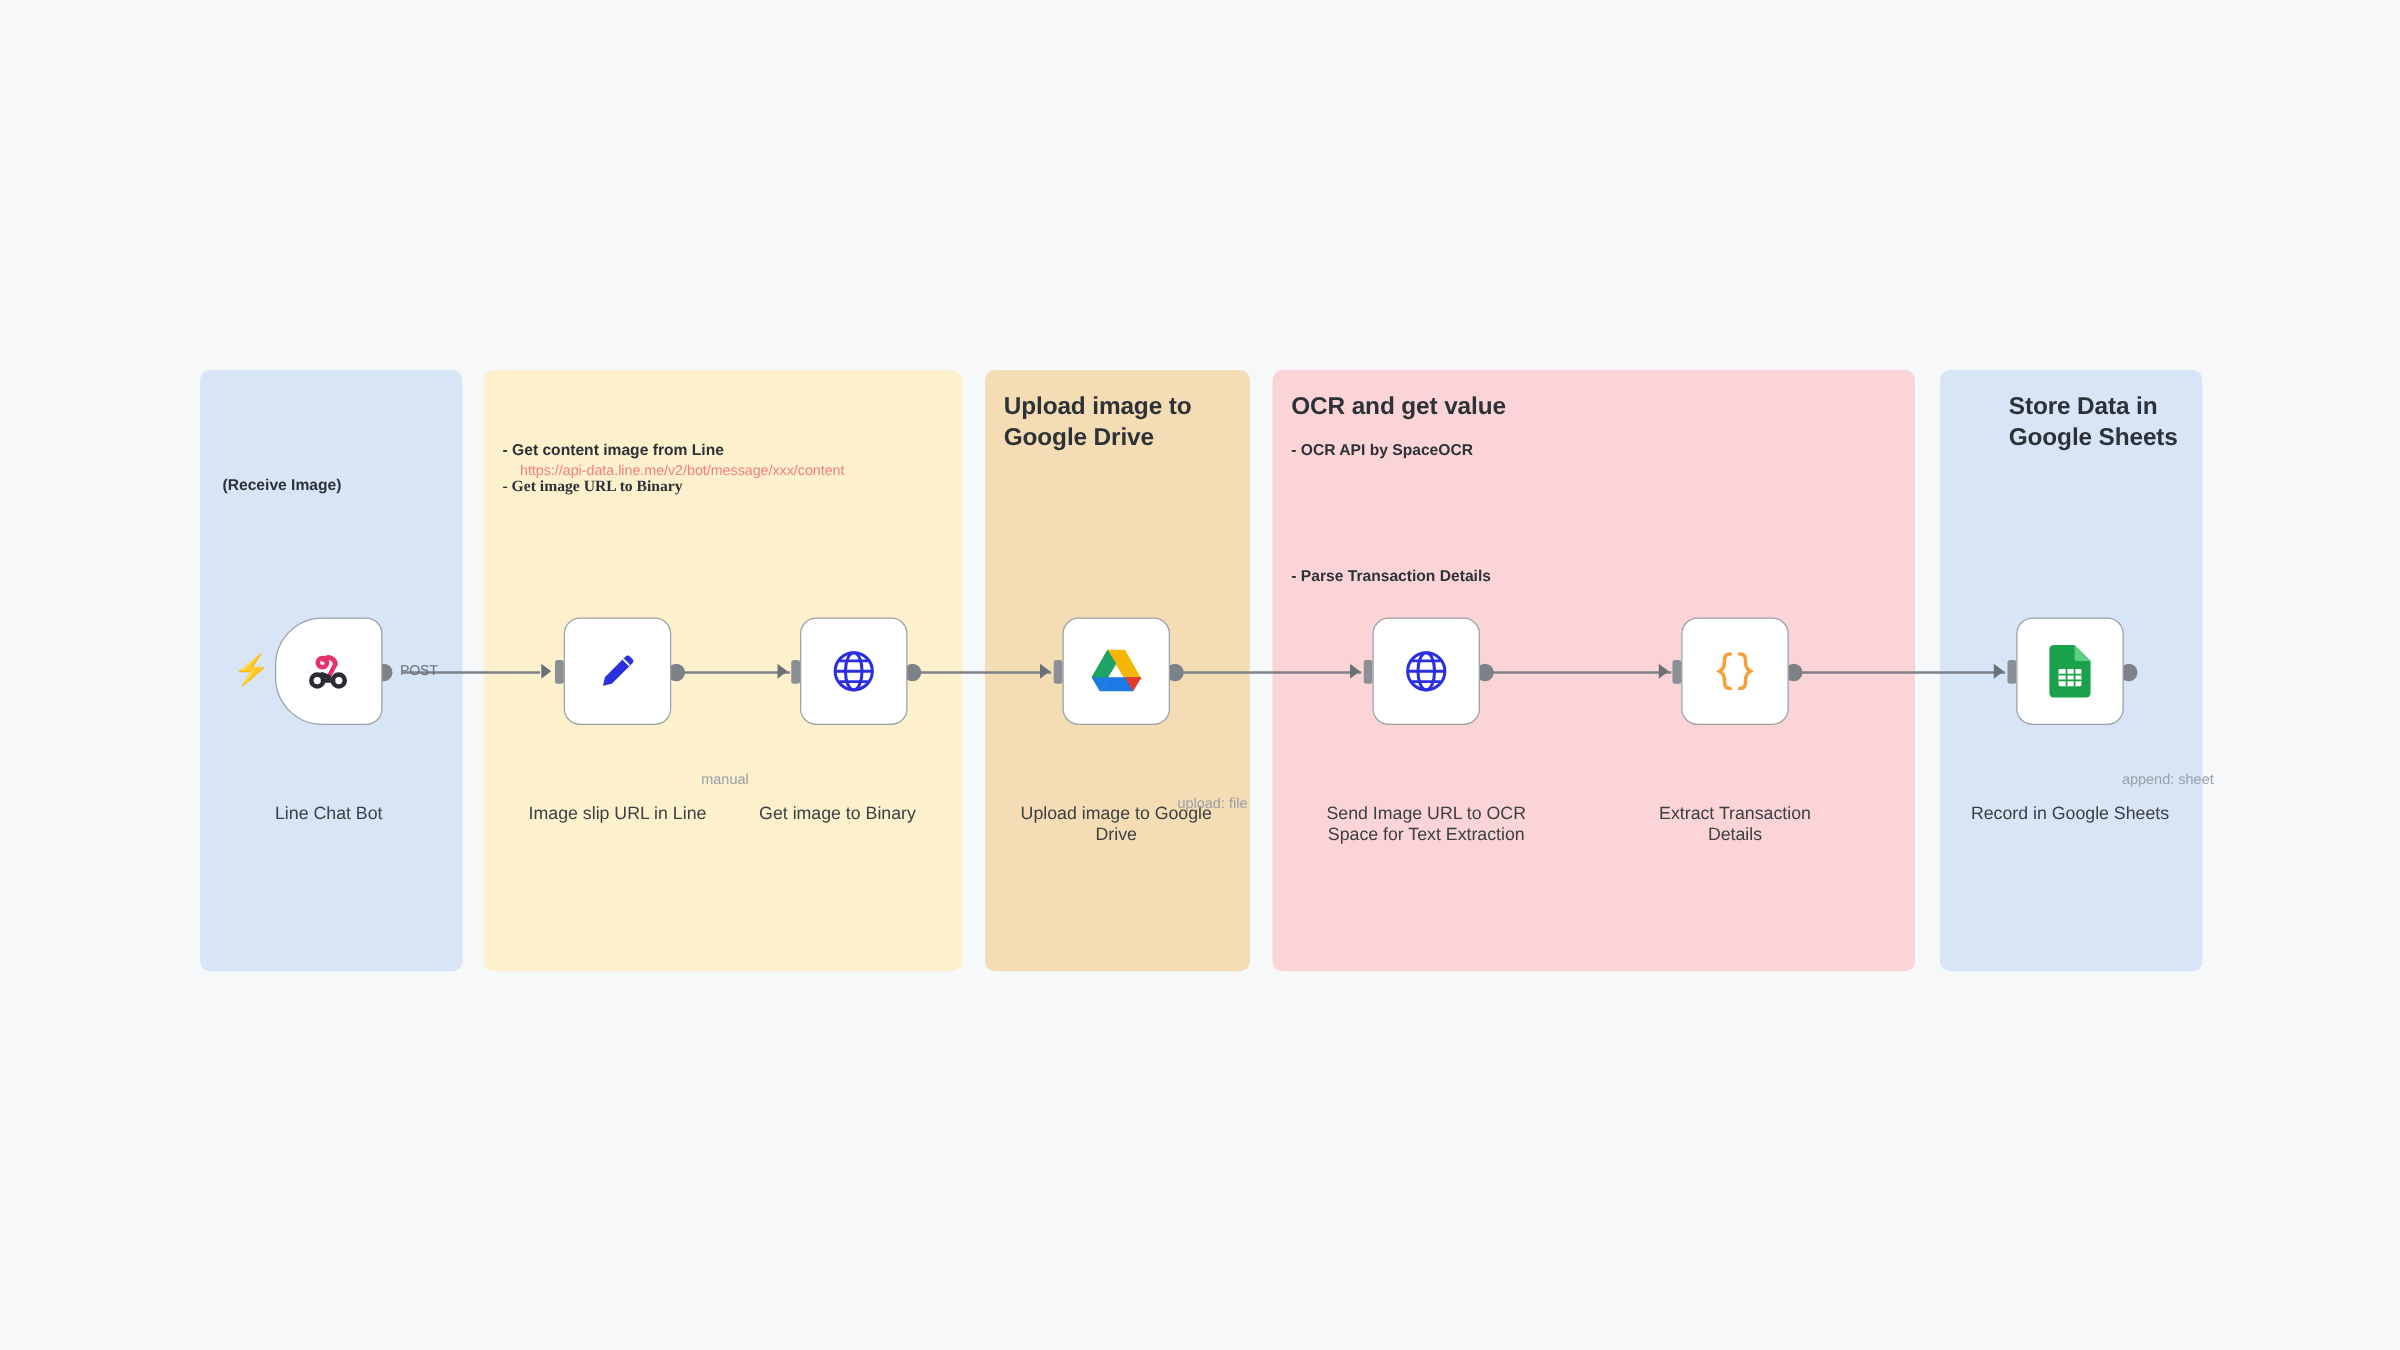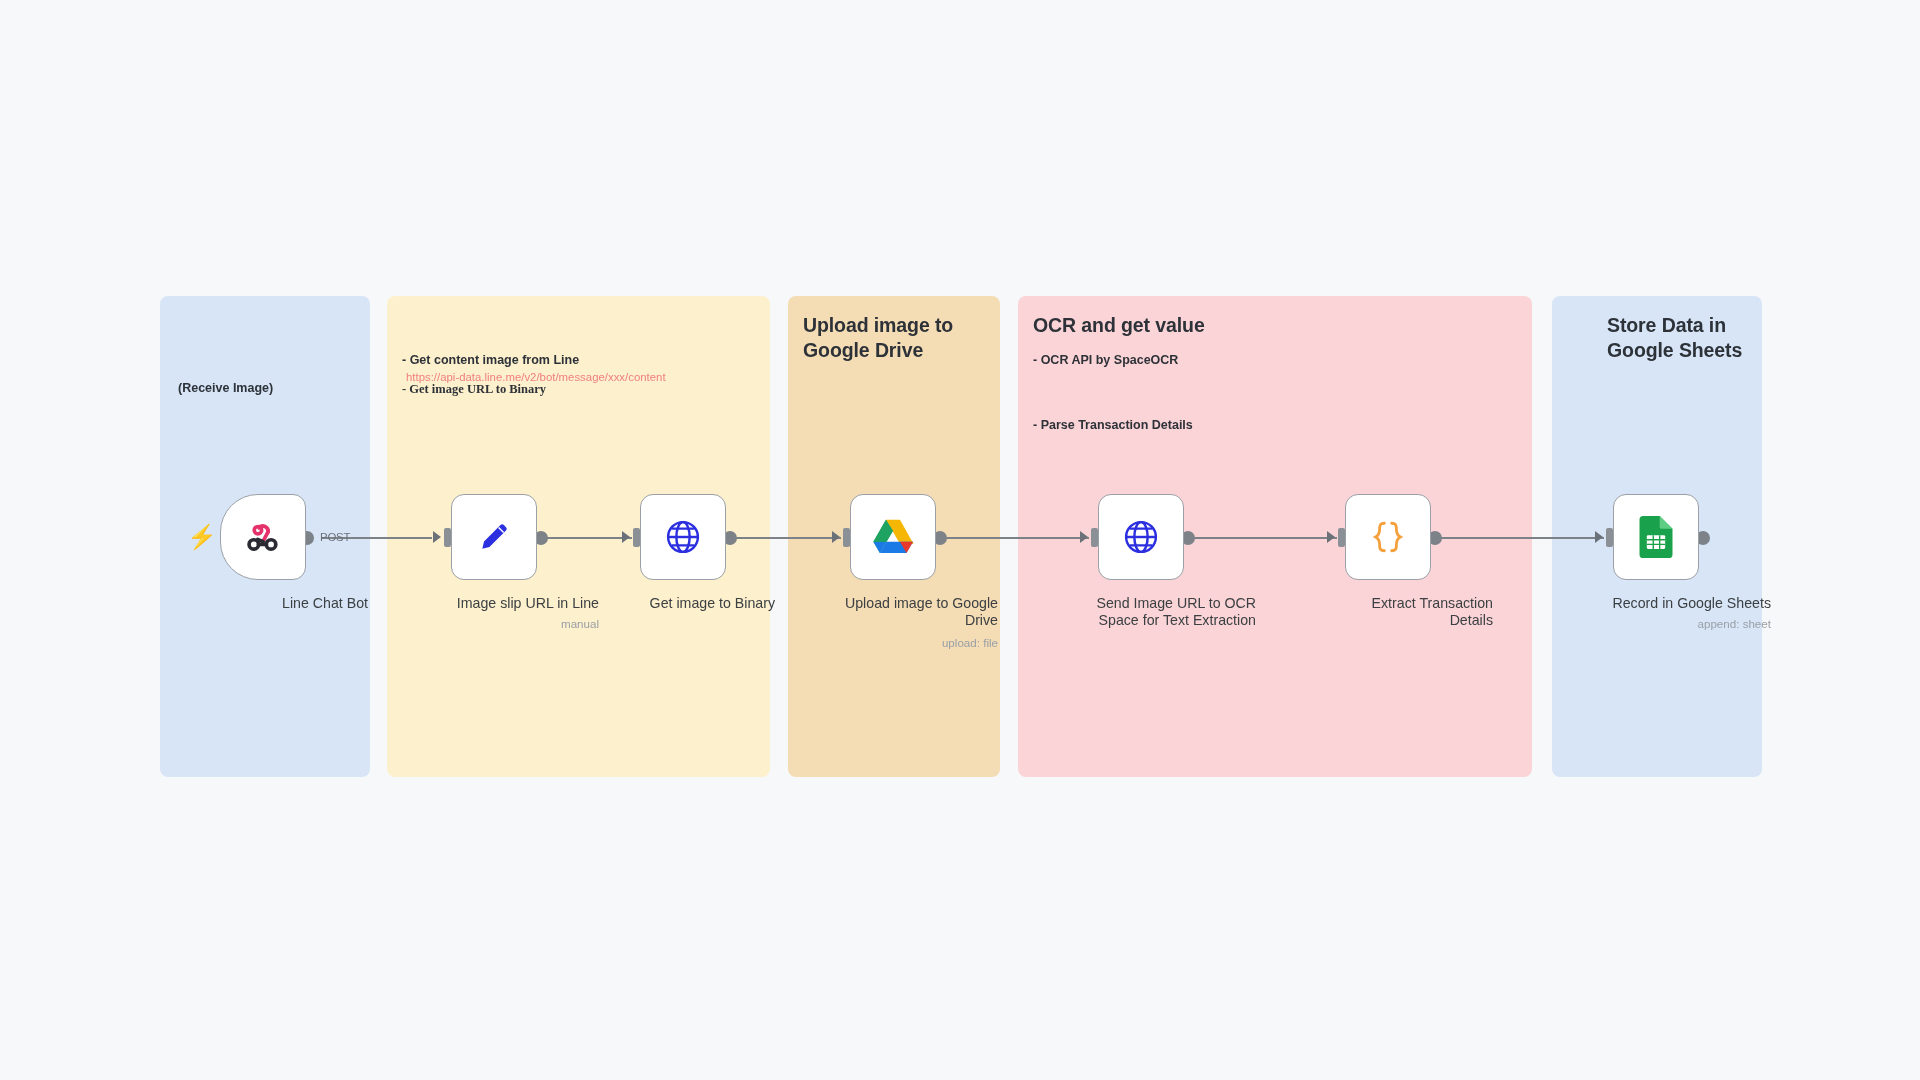--- a/index.html
+++ b/index.html
@@ -52,25 +52,26 @@
     border:1.6px solid #9aa0a6;
     border-radius:13px;
     box-sizing:border-box;
     display:flex;align-items:center;justify-content:center;
   }
   .node.trigger{
     border-radius:38px 13px 13px 38px;
   }
   .node-label{
     position:absolute;
-    text-align:right;
+    text-align:center;
     font-size:14.2px;
     color:#3c4043;
     line-height:1.17;
     white-space:pre-line;
+    margin-top:48px;
   }
   .node-sublabel{
     position:absolute;
     text-align:right;
     font-size:11.6px;
     color:#9aa0a6;
     line-height:1.2;
   }
 
   
@@ -118,31 +119,31 @@
 </head>
 <body>
 
 <div id="canvas">
 
   <div class="panel" style="left:160px;top:296px;width:210px;height:481px;background:#d7e5f7;"></div>
   <div class="panel-sub" style="left:178px;top:379px;width:180px;">(Receive Image)</div>
 
   <div class="panel" style="left:387px;top:296px;width:383px;height:481px;background:#fdf0cd;"></div>
   <div class="panel-sub" style="left:402px;top:351px;width:350px;">- Get content image from Line</div>
-  <div class="panel-url" style="left:406px;top:369px;width:350px;">https://api-data.line.me/v2/bot/message/xxx/content</div>
+  <div class="panel-url" style="left:416px;top:369px;width:350px;">https://api-data.line.me/v2/bot/message/xxx/content</div>
   <div class="panel-sub" style="left:402px;top:380px;width:350px;font-family:Liberation Serif, serif;">- Get image URL to Binary</div>
 
   <div class="panel" style="left:788px;top:296px;width:212px;height:481px;background:#f4dcb4;"></div>
   <div class="panel-title" style="left:803px;top:313px;width:190px;">Upload image to
 Google Drive</div>
 
   <div class="panel" style="left:1018px;top:296px;width:514px;height:481px;background:#fbd4d7;"></div>
   <div class="panel-title" style="left:1033px;top:313px;width:480px;">OCR and get value</div>
   <div class="panel-sub" style="left:1033px;top:351px;width:480px;">- OCR API by SpaceOCR</div>
-  <div class="panel-sub" style="left:1033px;top:416px;width:480px;">- Parse Transaction Details</div>
+  <div class="panel-sub" style="left:1033px;top:452px;width:480px;">- Parse Transaction Details</div>
 
   <div class="panel" style="left:1552px;top:296px;width:210px;height:481px;background:#d7e5f7;"></div>
   <div class="panel-title" style="left:1567px;top:313px;width:190px;margin-left:40px;">Store Data in
 Google Sheets</div>
 
   <div class="edge" style="left:322px;top:537px;width:110px;"></div>
   <div class="edge" style="left:544px;top:537px;width:88px;"></div>
   <div class="edge" style="left:733px;top:537px;width:108px;"></div>
   <div class="edge" style="left:943px;top:537px;width:146px;"></div>
   <div class="edge" style="left:1191px;top:537px;width:146px;"></div>

